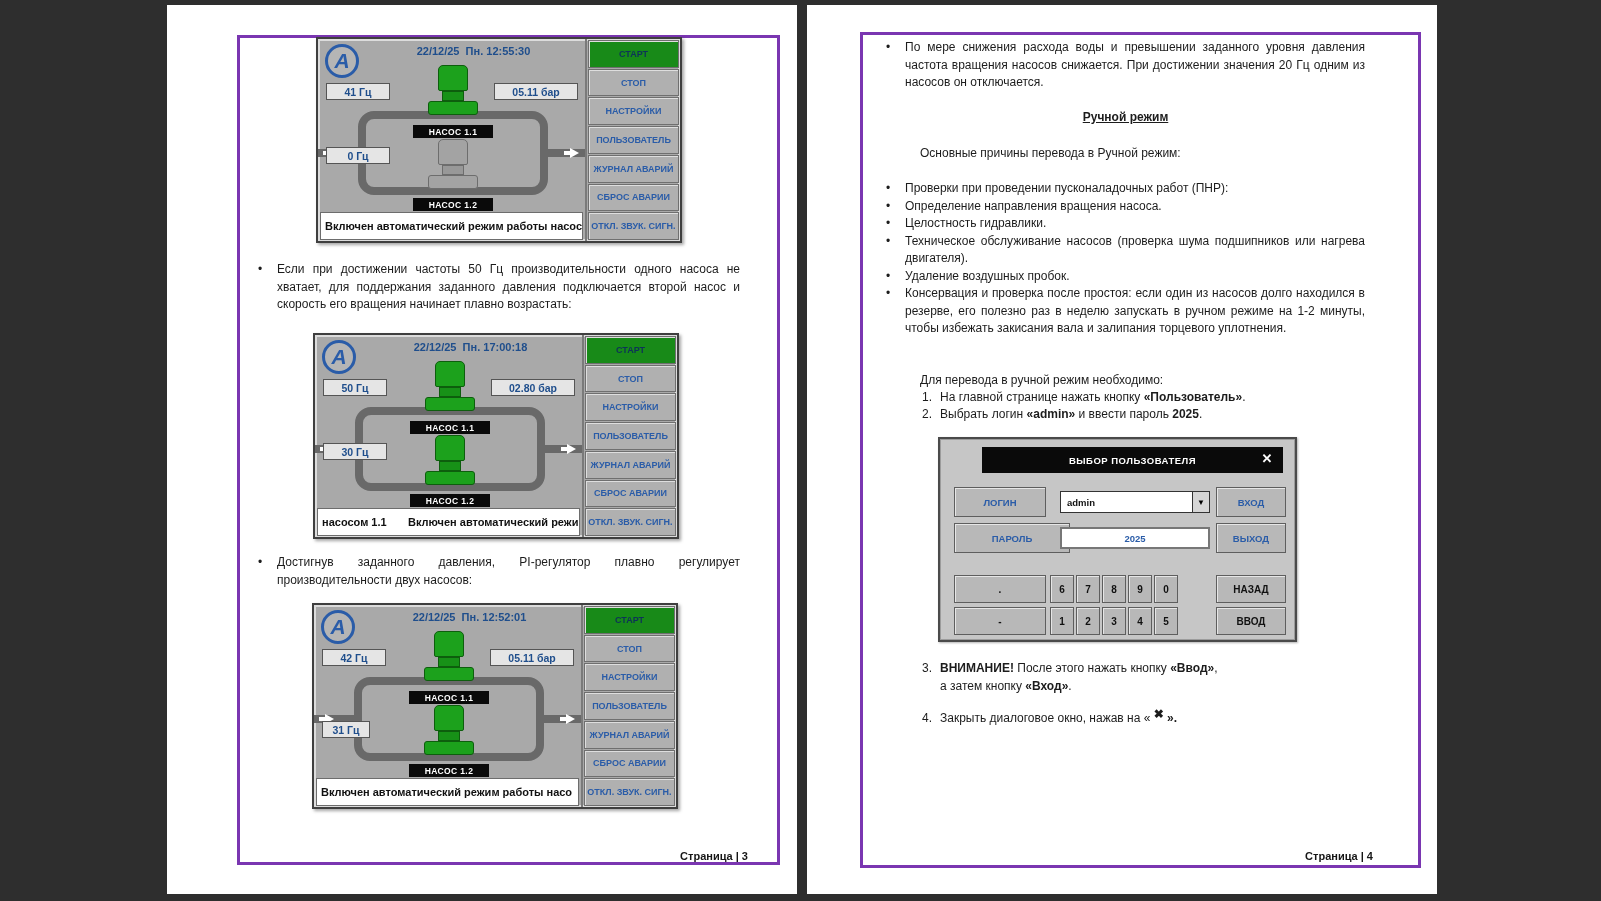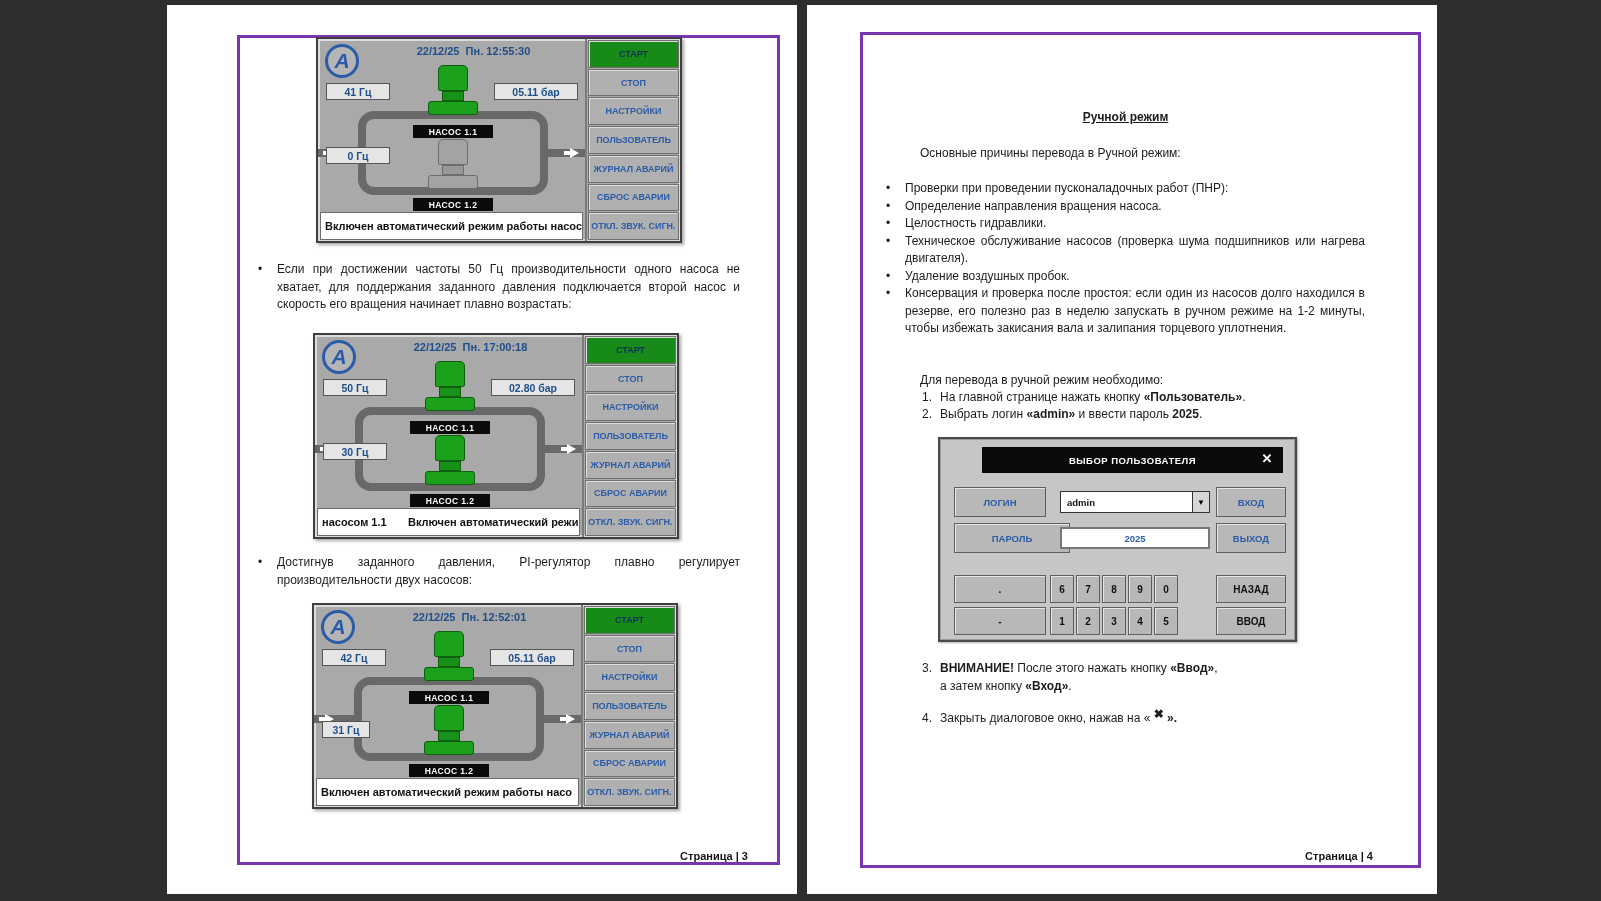--- a/index.html
+++ b/index.html
@@ -220,20 +220,24 @@
         <div class="hmi-btn">ОТКЛ. ЗВУК. СИГН.</div>
       </div>
     </div>
 
     <div class="footer" style="right:49px; top:845px;margin-left:12px;">Страница | 3</div>
   </div>
 
   <div class="page page-right">
     <div class="pbox" style="left:53px; top:27px; width:561px; height:836px;"></div>
 
+    <div class="para brow" style="left:79px; top:34px; width:479px;">
+      <span class="bm"></span>
+      <span class="bt">По мере снижения расхода воды и превышении заданного уровня давления частота вращения насосов снижается. При достижении значения 20 Гц одним из насосов он отключается.</span>
+    </div>
 
     <div class="para heading" style="left:79px; top:104px; width:479px;">Ручной режим</div>
 
     <div class="para" style="left:113px; top:140px; width:445px;">Основные причины перевода в Ручной режим:</div>
 
     <div class="para" style="left:79px; top:175px; width:479px;">
       <div class="brow">
           <span class="bm"></span>
           <span class="bt nj">Проверки при проведении пусконаладочных работ (ПНР):</span>
         </div>

